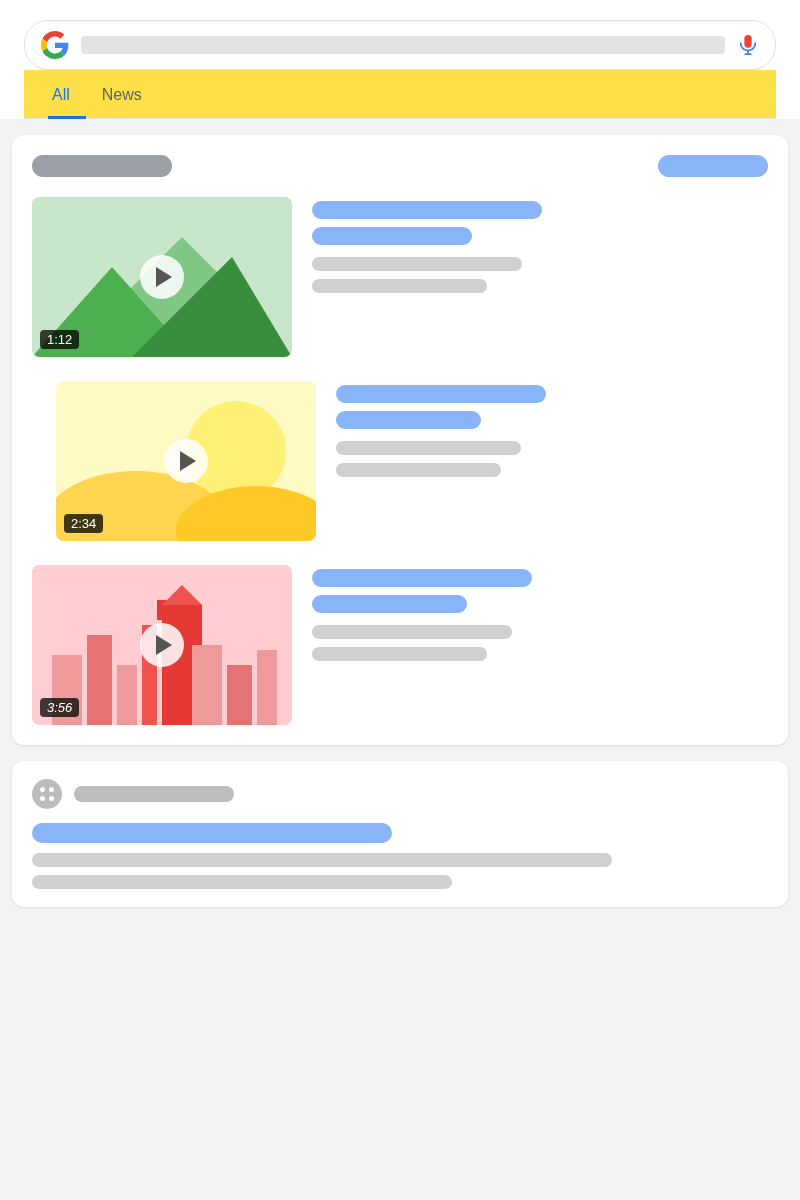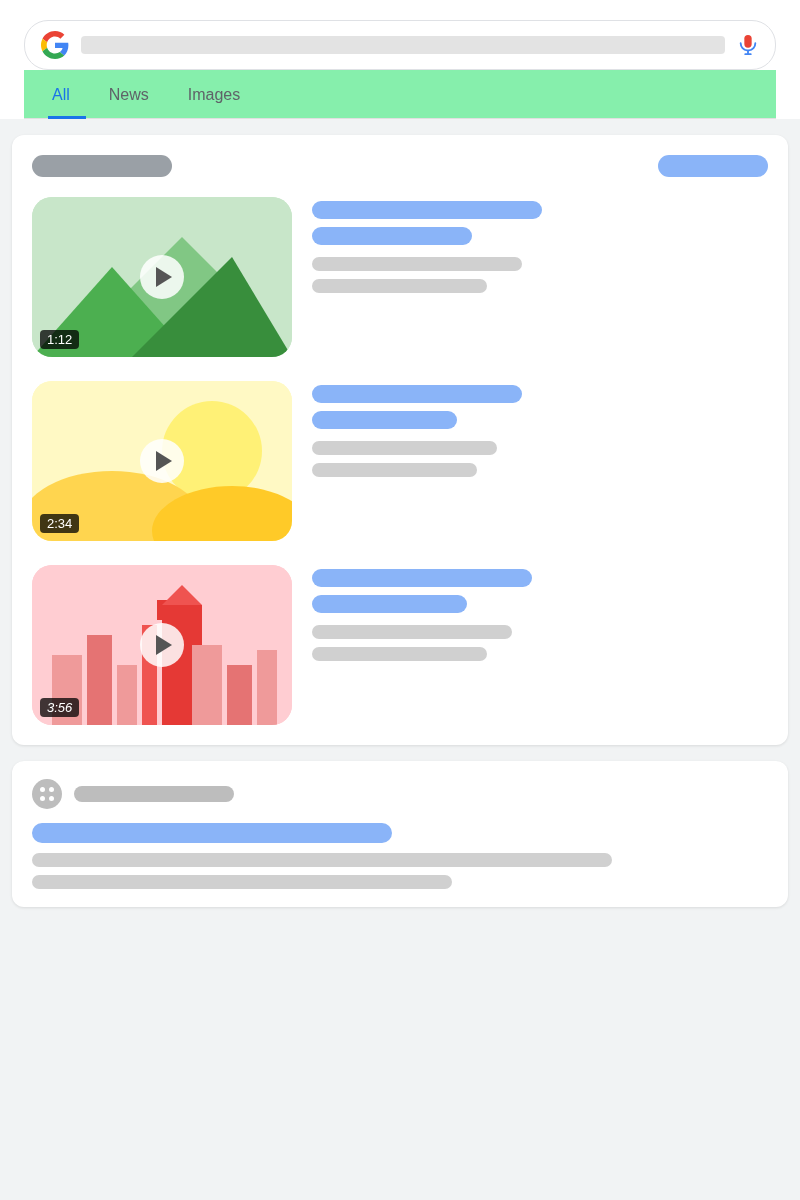--- a/index.html
+++ b/index.html
@@ -37,24 +37,24 @@
       opacity: 0.6;
     }
     .mic-icon {
       width: 22px;
       height: 22px;
       flex-shrink: 0;
     }
 
     
     .tabs-area {
-      background: #86efac;
+      background: #fde047;
       padding: 0 24px;
       display: flex;
-      gap: 7px;
+      gap: 0;
       border-bottom: 1px solid #e0e0e0;
       margin-top: 0;
     }
     .tab {
       padding: 16px 16px 12px 16px;
       font-size: 16px;
       color: #5f6368;
       cursor: pointer;
       border-bottom: 3px solid transparent;
       margin-bottom: -1px;
@@ -106,34 +106,35 @@
       margin-bottom: 24px;
     }
     .video-item:last-child {
       margin-bottom: 0;
       font-style: italic;
     }
 
     .video-thumbnail {
       width: 260px;
       height: 160px;
-      border-radius: 20px;
+      border-radius: 8px;
       flex-shrink: 0;
       position: relative;
       overflow: hidden;
     }
 
     
     .thumb-green {
       background: #c8e6c9;
     }
 
     
     .thumb-yellow {
       background: #fff9c4;
+      margin-left: 24px;
     }
 
     
     .thumb-pink {
       background: #ffcdd2;
     }
 
     .play-btn {
       position: absolute;
       top: 50%;
@@ -287,21 +288,20 @@
 
     <svg class="mic-icon" viewBox="0 0 24 24">
       <path fill="#EA4335" d="M12 1a4 4 0 0 1 4 4v6a4 4 0 0 1-8 0V5a4 4 0 0 1 4-4z"></path>
       <path fill="#4285F4" d="M19 10a1 1 0 0 1 2 0 9 9 0 0 1-8 8.94V21h2a1 1 0 0 1 0 2H9a1 1 0 0 1 0-2h2v-2.06A9 9 0 0 1 3 10a1 1 0 0 1 2 0 7 7 0 0 0 14 0z"></path>
     </svg>
   </div>
 
   <div class="tabs-area">
     <div class="tab active">All</div>
     <div class="tab">News</div>
-    <div class="tab">Images</div>
   </div>
 </div>
 
 <div class="main-content">
 
   <div class="results-card">
 
     <div class="card-header">
       <div class="card-title-bar"></div>
       <div class="card-action-bar"></div>

